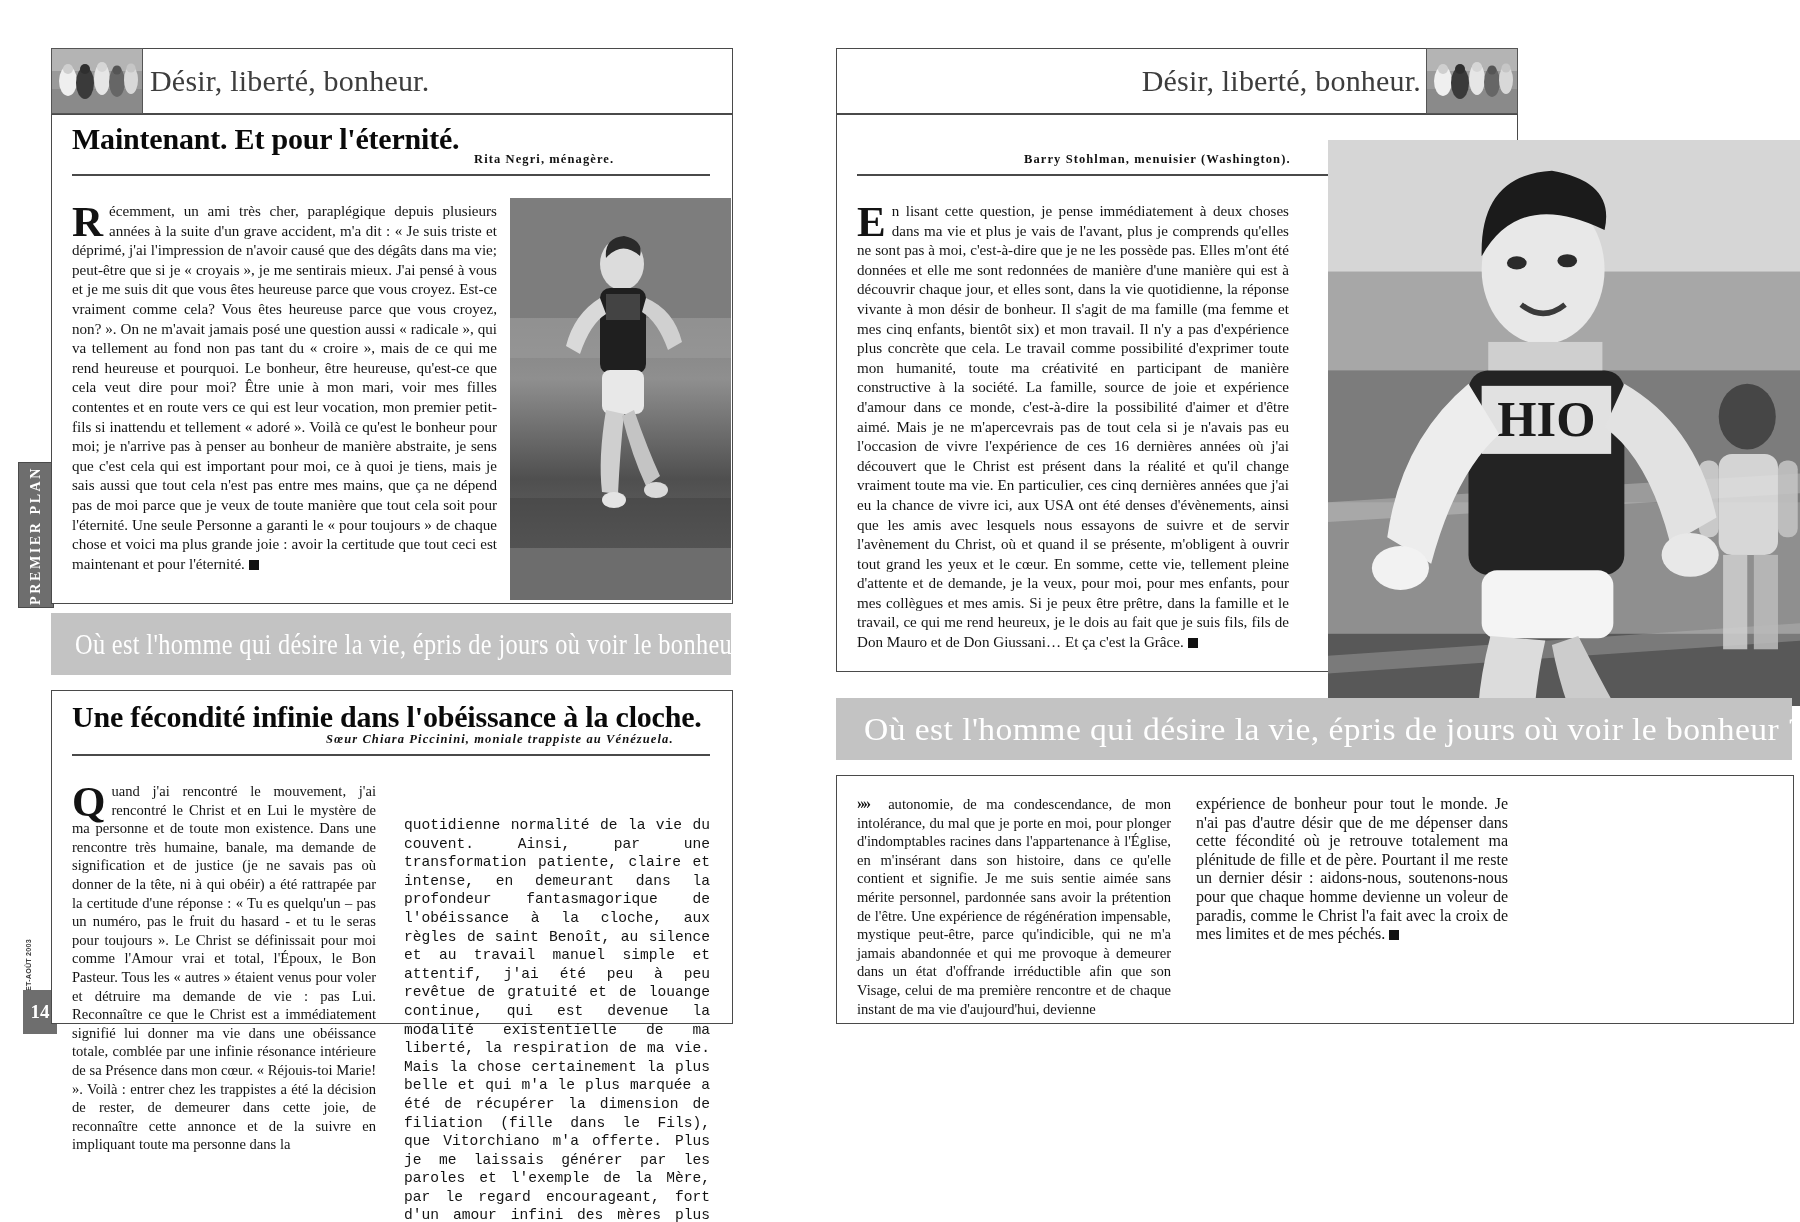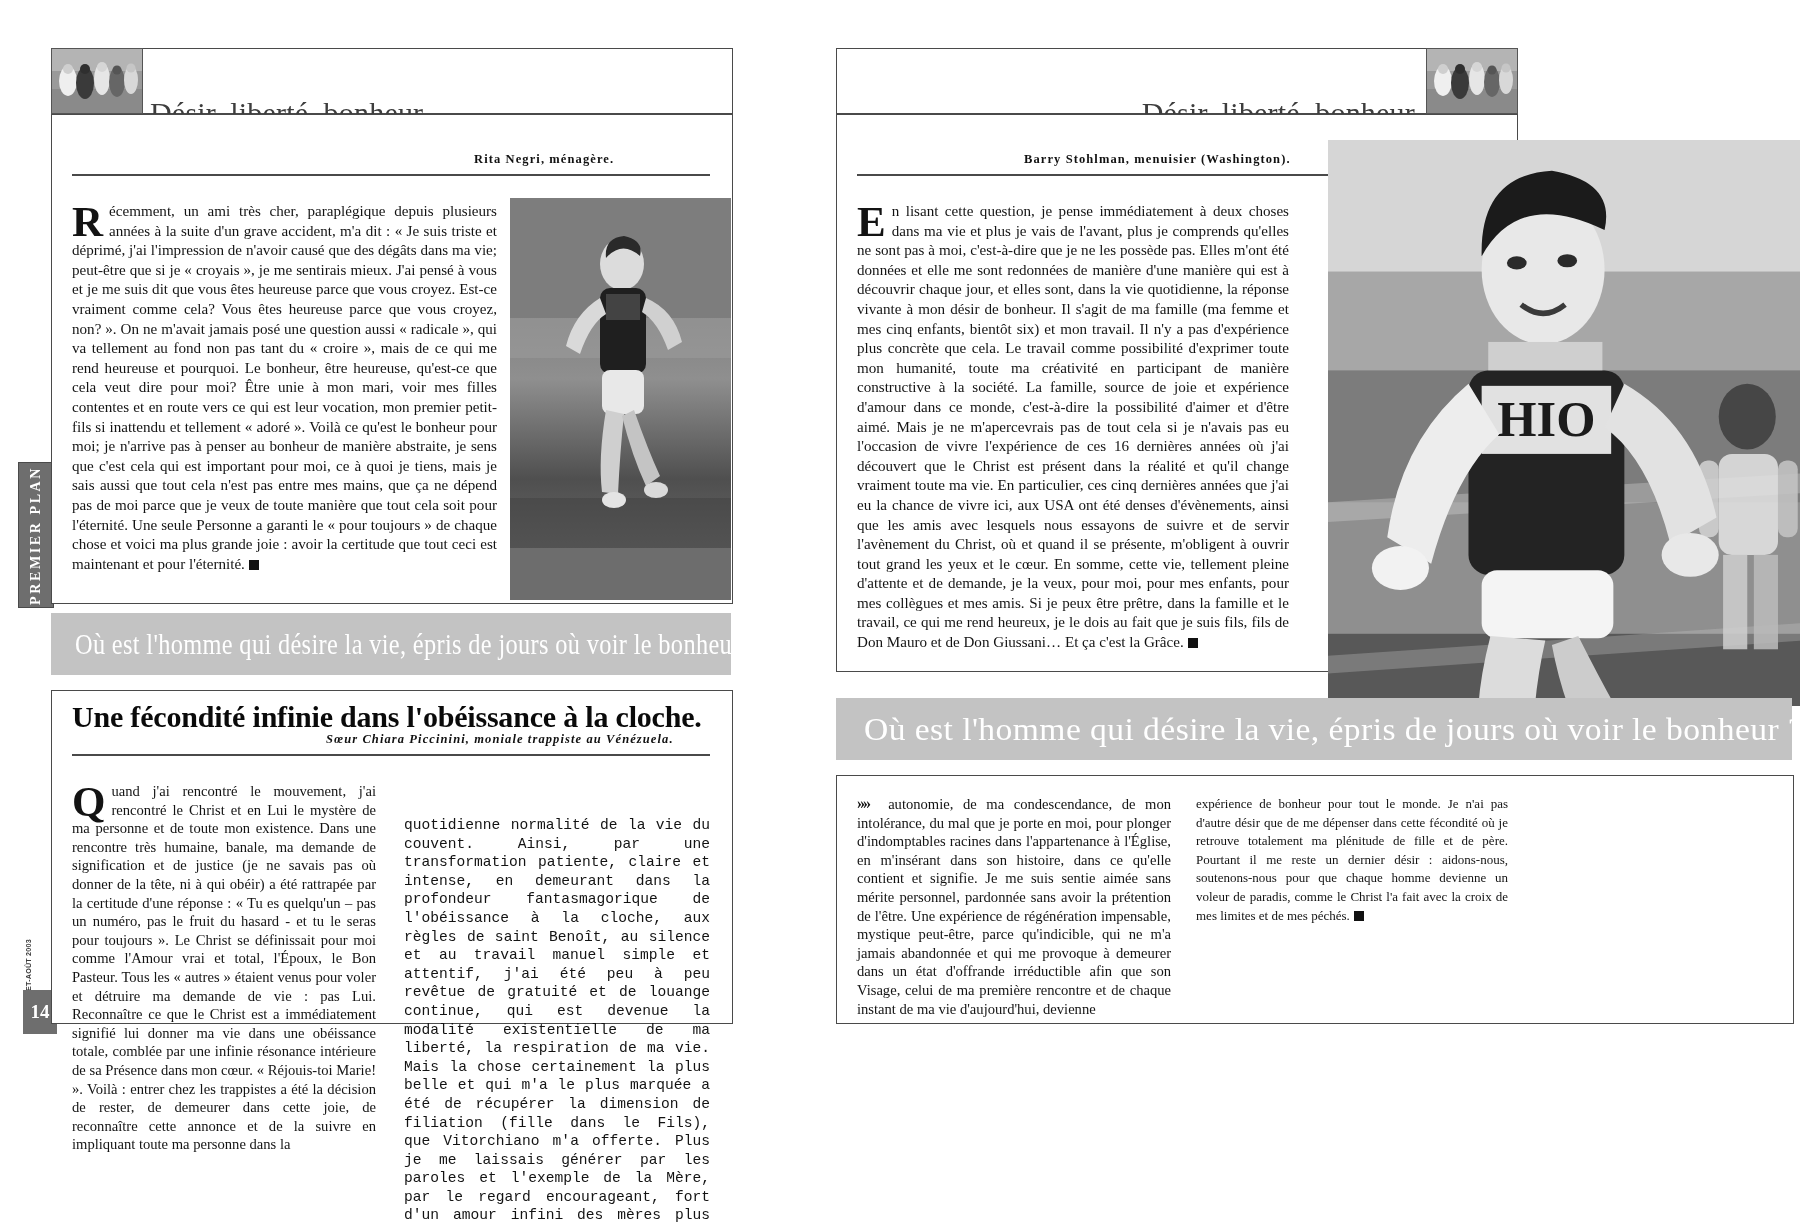--- a/index.html
+++ b/index.html
@@ -15,21 +15,20 @@
   
   .frame{position:absolute;border:1.5px solid #4a4a4a;background:#fff;}
 
   
   .masthead{position:absolute;height:66px;border:1.5px solid #4a4a4a;background:#fff;}
   .masthead-title{
     position:absolute;top:50%;transform:translateY(-50%);
     font-size:30px;letter-spacing:.2px;color:#3d3d3d;
     font-family:"Liberation Serif","DejaVu Serif",serif;
     white-space:nowrap;
-    margin-top:32px;
   }
   .thumb{
     position:absolute;overflow:hidden;background:#8d8d8d;
     border:1px solid #555;
   }
   .thumb .ph{position:absolute;inset:0;}
 
   
   .headline{
     font-family:"Liberation Serif","DejaVu Serif",serif;
@@ -137,20 +136,21 @@
       <circle cx="16" cy="20" r="5" fill="#cfcfcf"></circle>
       <circle cx="33" cy="20" r="5" fill="#2f2f2f"></circle>
       <circle cx="50" cy="18" r="5" fill="#d6d6d6"></circle>
       <circle cx="65" cy="21" r="4.5" fill="#555"></circle>
       <circle cx="79" cy="19" r="4.5" fill="#c6c6c6"></circle>
     </svg>
   </div>
 
   <div class="frame" style="left:51px;top:114px;width:680px;height:488px;"></div>
 
+  <div class="headline" style="left:72px;top:122px;">Maintenant. Et pour l'éternité.</div>
   <div class="byline" style="left:474px;top:152px;">Rita Negri, ménagère.</div>
   <div class="rule" style="left:72px;top:174px;width:638px;"></div>
 
   <div class="photo" style="left:510px;top:198px;width:221px;height:402px;">
     <svg class="sky" viewBox="0 0 221 402" preserveAspectRatio="none">
       <defs>
         <linearGradient id="trk" x1="0" y1="0" x2="0" y2="1">
           <stop offset="0%" stop-color="#6a6a6a"></stop>
           <stop offset="45%" stop-color="#8f8f8f"></stop>
           <stop offset="70%" stop-color="#4f4f4f"></stop>
@@ -298,16 +298,16 @@
 
   <div class="banner" style="left:8px;top:698px;width:956px;height:62px;">
     <span style="margin-left:28px;font-size:32px;transform:scaleX(1.05);">Où est l'homme qui désire la vie, épris de jours où voir le bonheur ?</span>
   </div>
 
   <div class="frame" style="left:8px;top:775px;width:956px;height:247px;"></div>
 
   <div class="col" style="left:29px;top:795px;width:314px;font-size:14.6px;line-height:18.6px;">
     <p><span class="cont">»»</span>&nbsp; <span>autonomie, de ma condescendance, de mon intolérance, du mal que je porte en moi, pour plonger d'indomptables racines dans l'appartenance à l'Église, en m'insérant dans son histoire, dans ce qu'elle contient et signifie. Je me suis sentie aimée sans mérite personnel, pardonnée sans avoir la prétention de l'être. Une expérience de régénération impensable, mystique peut-être, parce qu'indicible, qui ne m'a jamais abandonnée et qui me provoque à demeurer dans un état d'offrande irréductible afin que son Visage, celui de ma première rencontre et de chaque instant de ma vie d'aujourd'hui, devienne</span></p>
   </div>
-  <div class="col" style="left:368px;top:795px;width:312px;font-size:13px;line-height:18.6px;">
+  <div class="col" style="left:368px;top:795px;width:312px;font-size:16px;line-height:18.6px;">
     <p><span>expérience de bonheur pour tout le monde. Je n'ai pas d'autre désir que de me dépenser dans cette fécondité où je retrouve totalement ma plénitude de fille et de père. Pourtant il me reste un dernier désir : aidons-nous, soutenons-nous pour que chaque homme devienne un voleur de paradis, comme le Christ l'a fait avec la croix de mes limites et de mes péchés.</span><span class="endmark"></span></p>
   </div>
 </div>
 
 </body></html>

